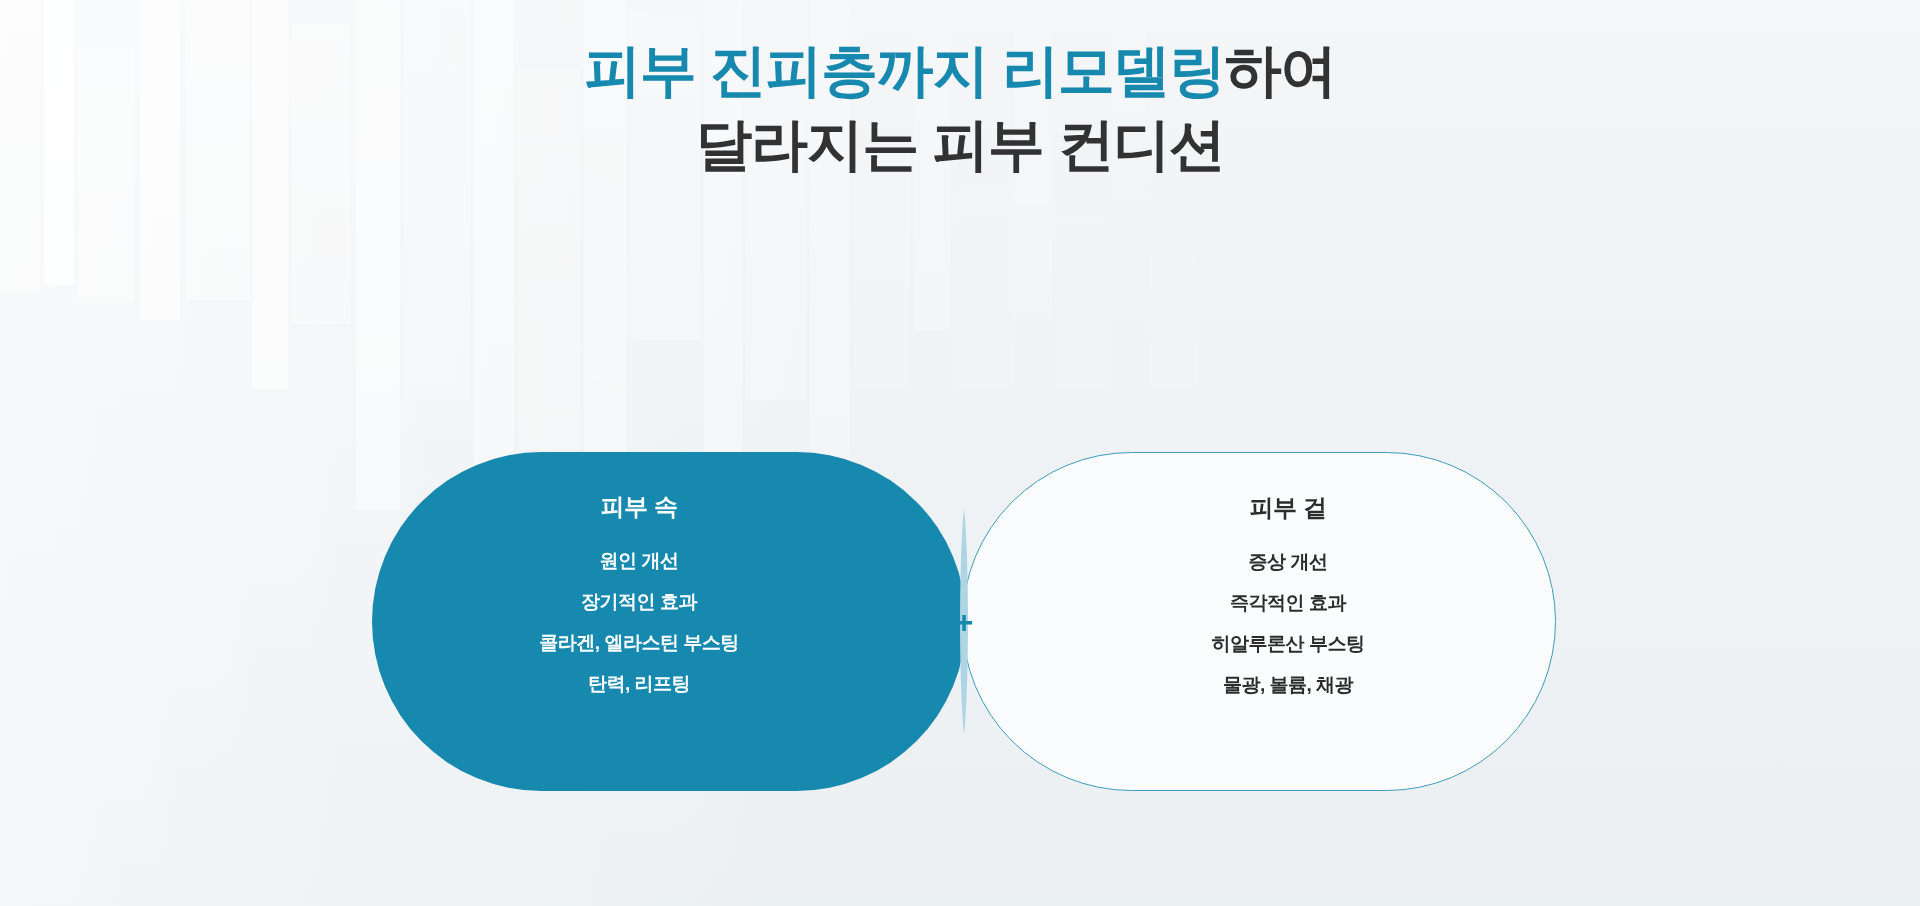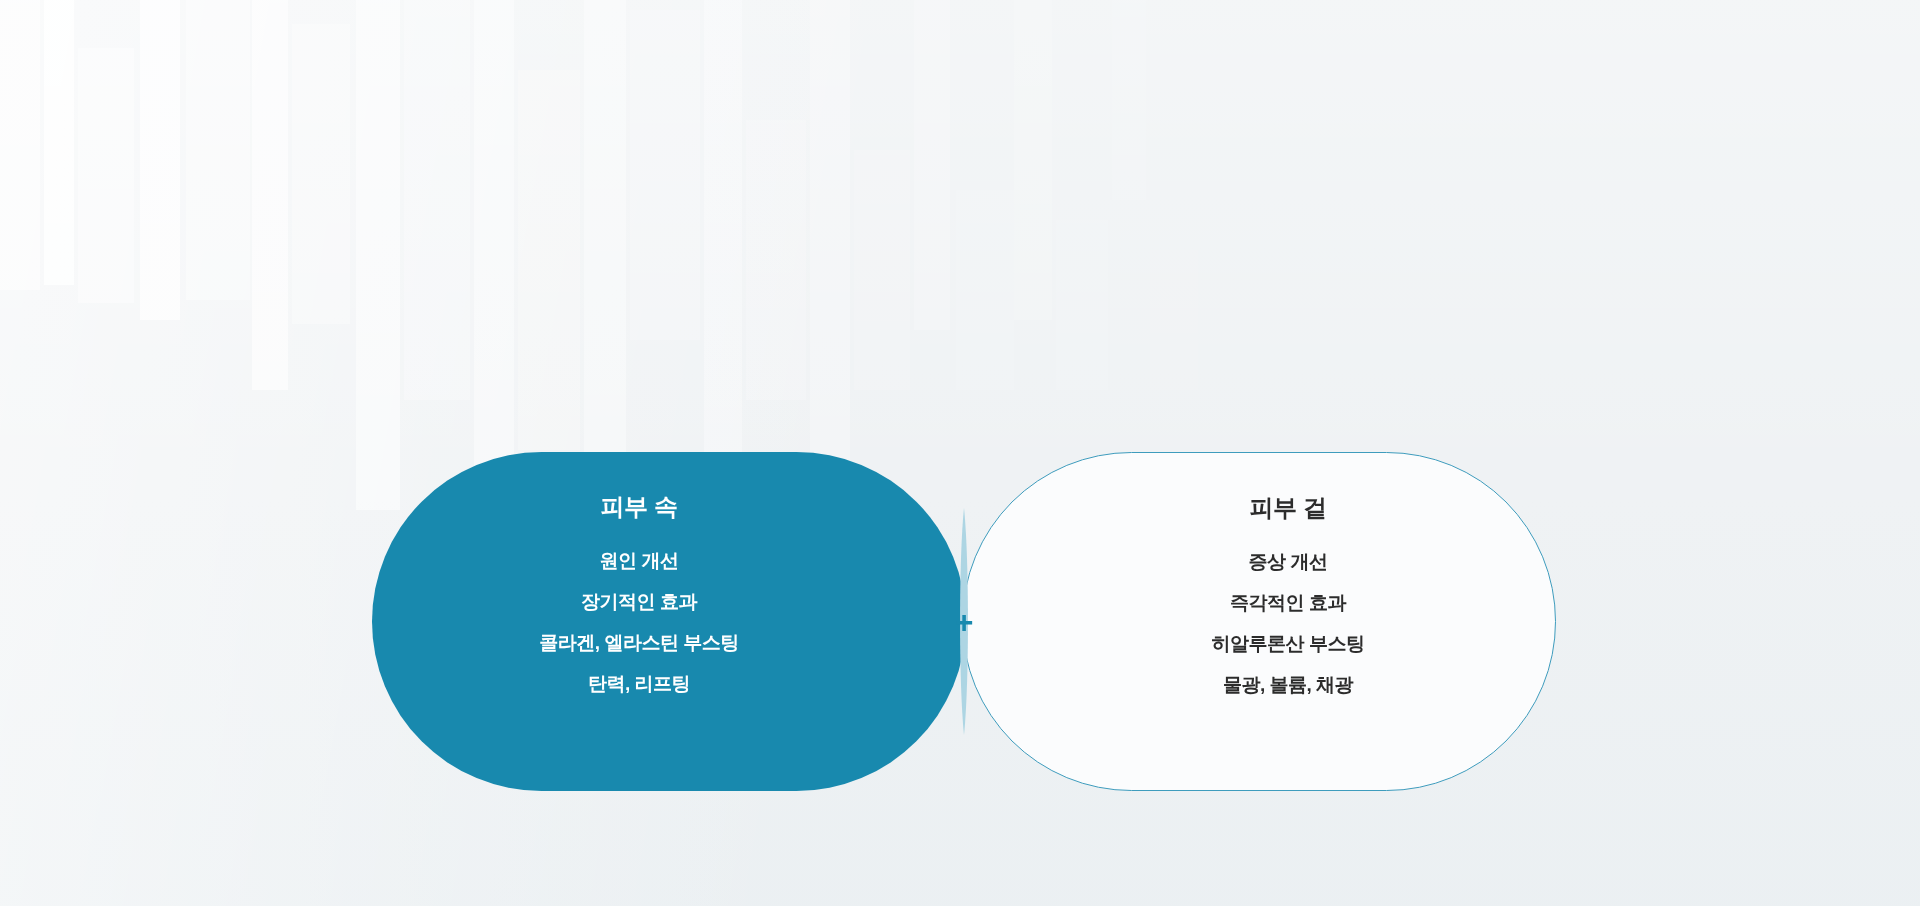--- a/index.html
+++ b/index.html
@@ -186,20 +186,24 @@
     <div class="bar" style="left: 1014px; top: -60px; width: 38px; height: 380px; opacity: 0.15;"></div>
     <div class="bar" style="left: 1056px; top: 220px; width: 52px; height: 170px; opacity: 0.09;"></div>
     <div class="bar" style="left: 1112px; top: -100px; width: 34px; height: 300px; opacity: 0.11;"></div>
     <div class="bar" style="left: 1150px; top: 250px; width: 48px; height: 140px; opacity: 0.07;"></div>
   </div>
 <div id="bg-wash"></div>
 
 <div id="hero">
 
 
+  <h1 id="headline">
+    <span class="hl-line"><span class="accent">피부 진피층까지 리모델링</span><span>하여</span></span>
+    <span class="hl-line">달라지는 피부 컨디션</span>
+  </h1>
 
 </div>
 
 <div id="venn">
 
   <div class="pill" id="pill-right">
     <div class="pill-inner">
       <div class="pill-title">피부 겉</div>
       <ul class="pill-list">
         <li>증상 개선</li>

